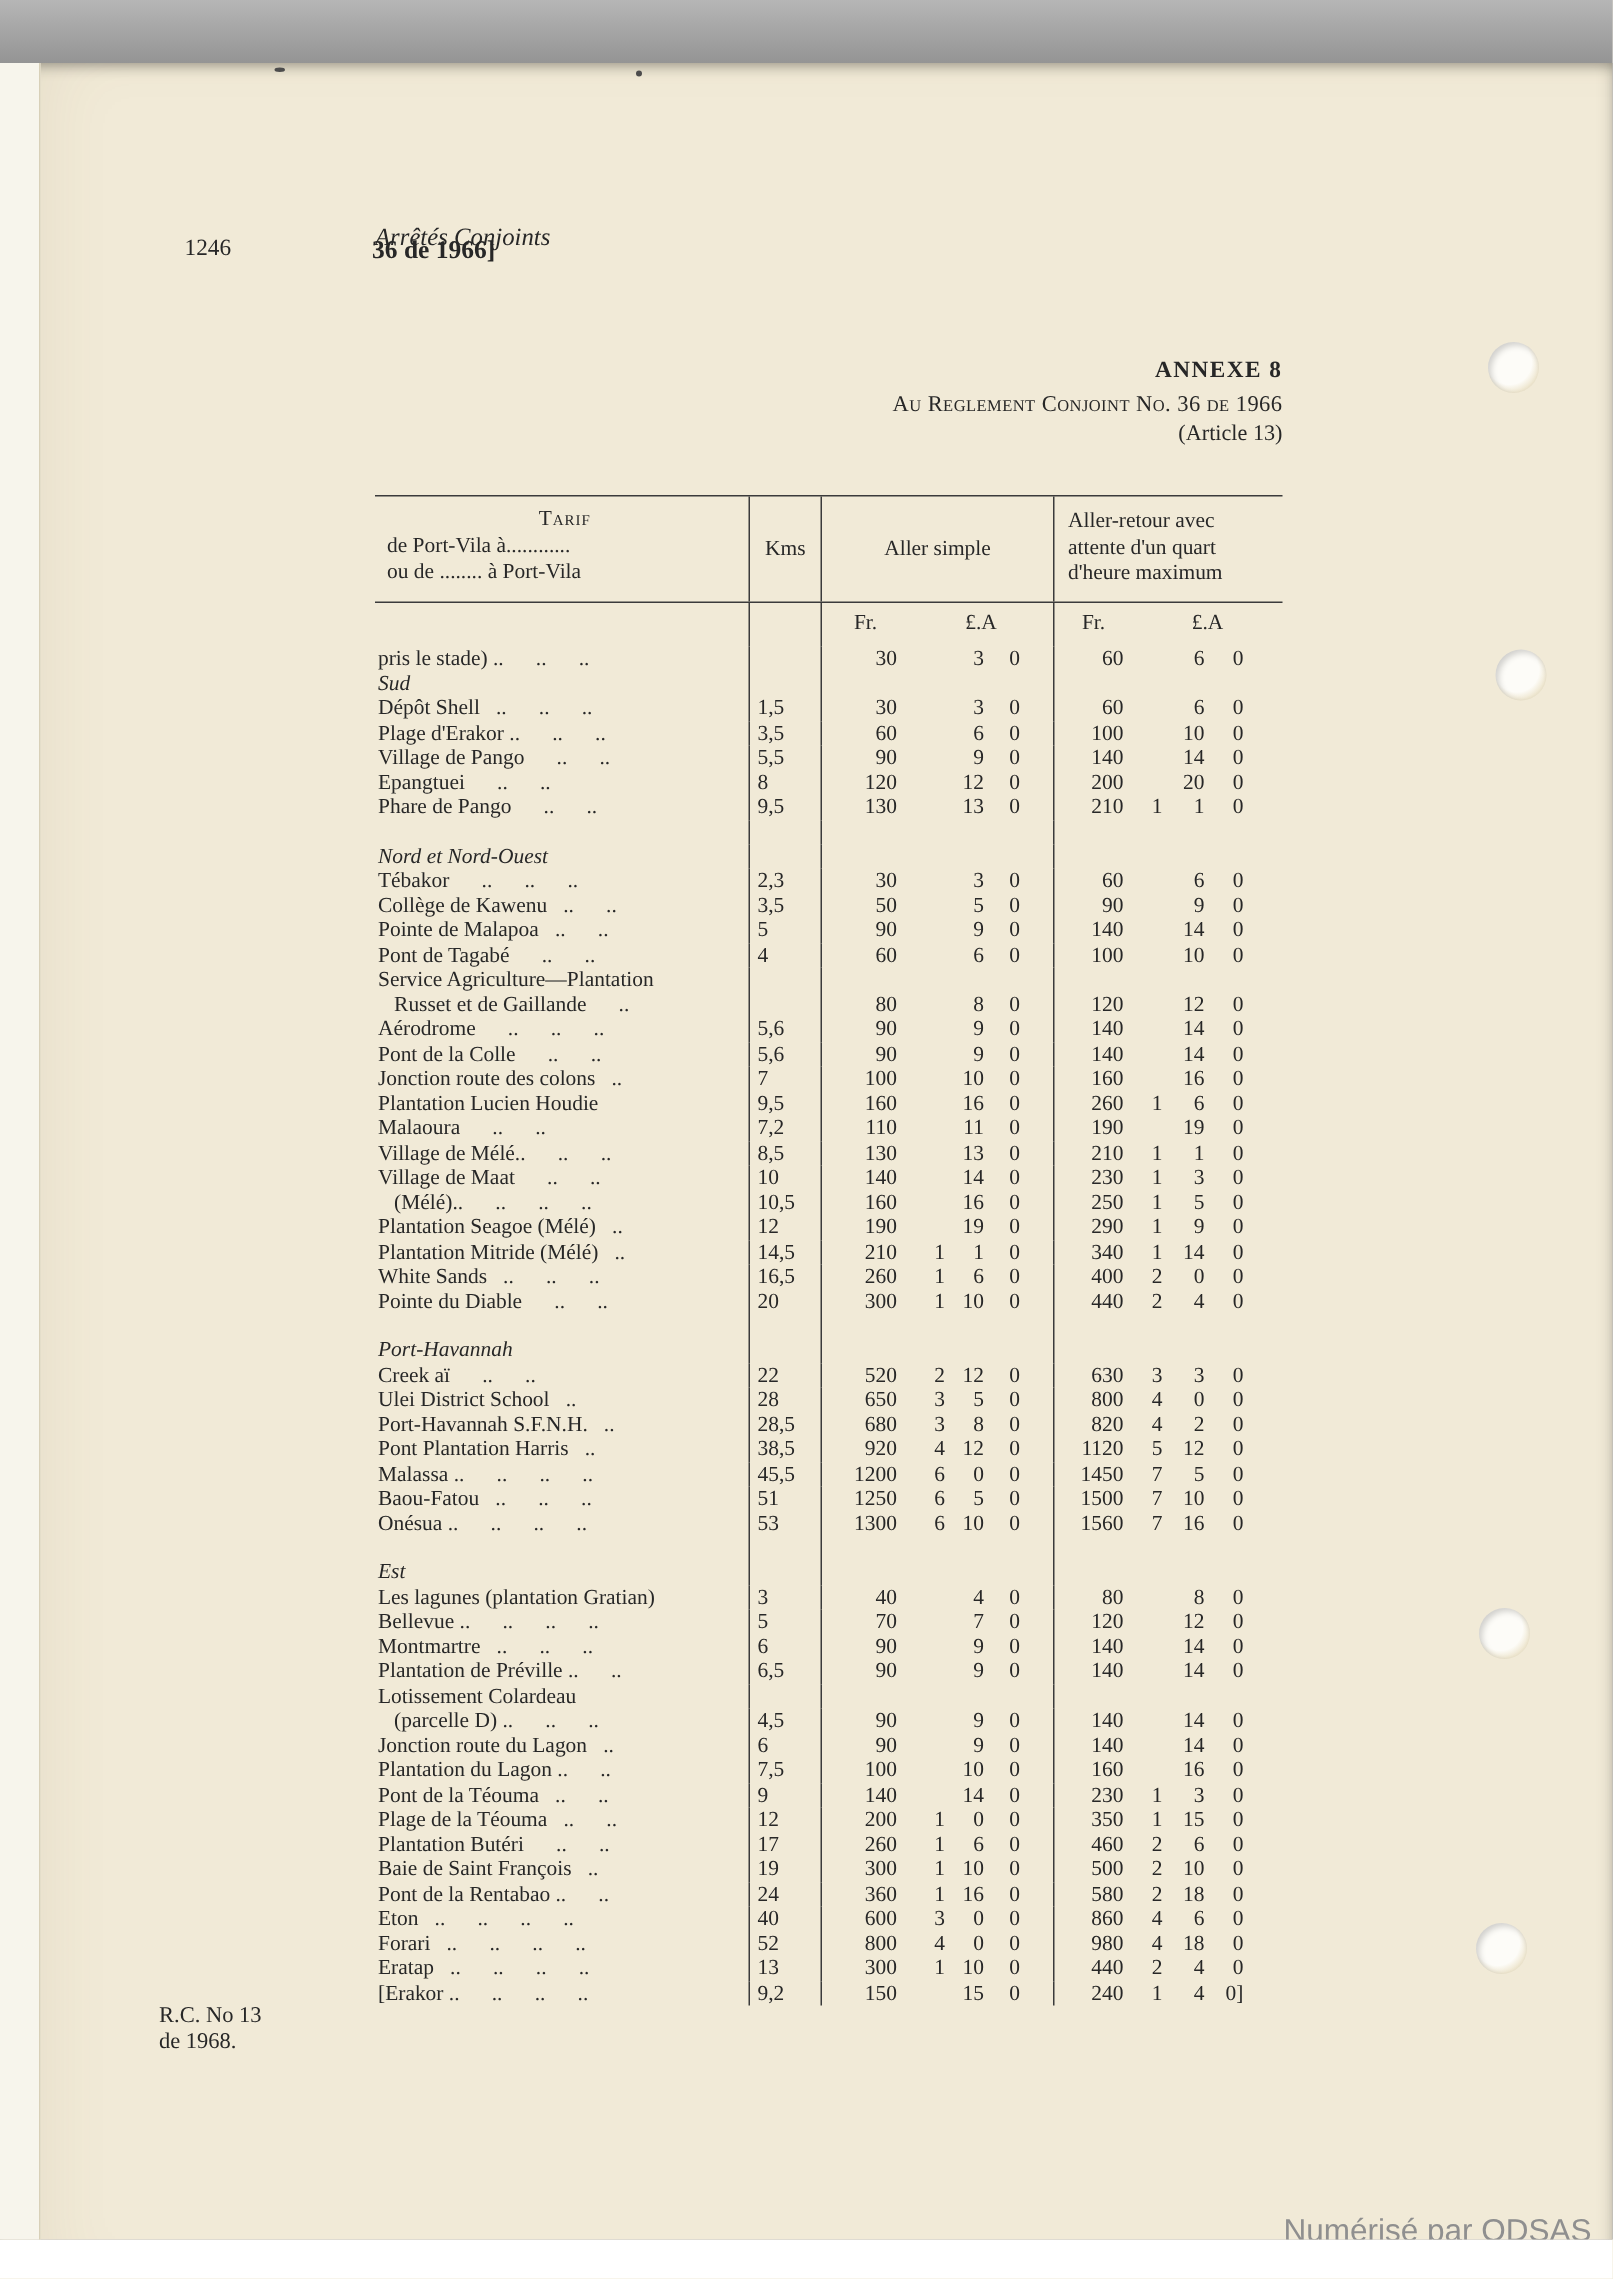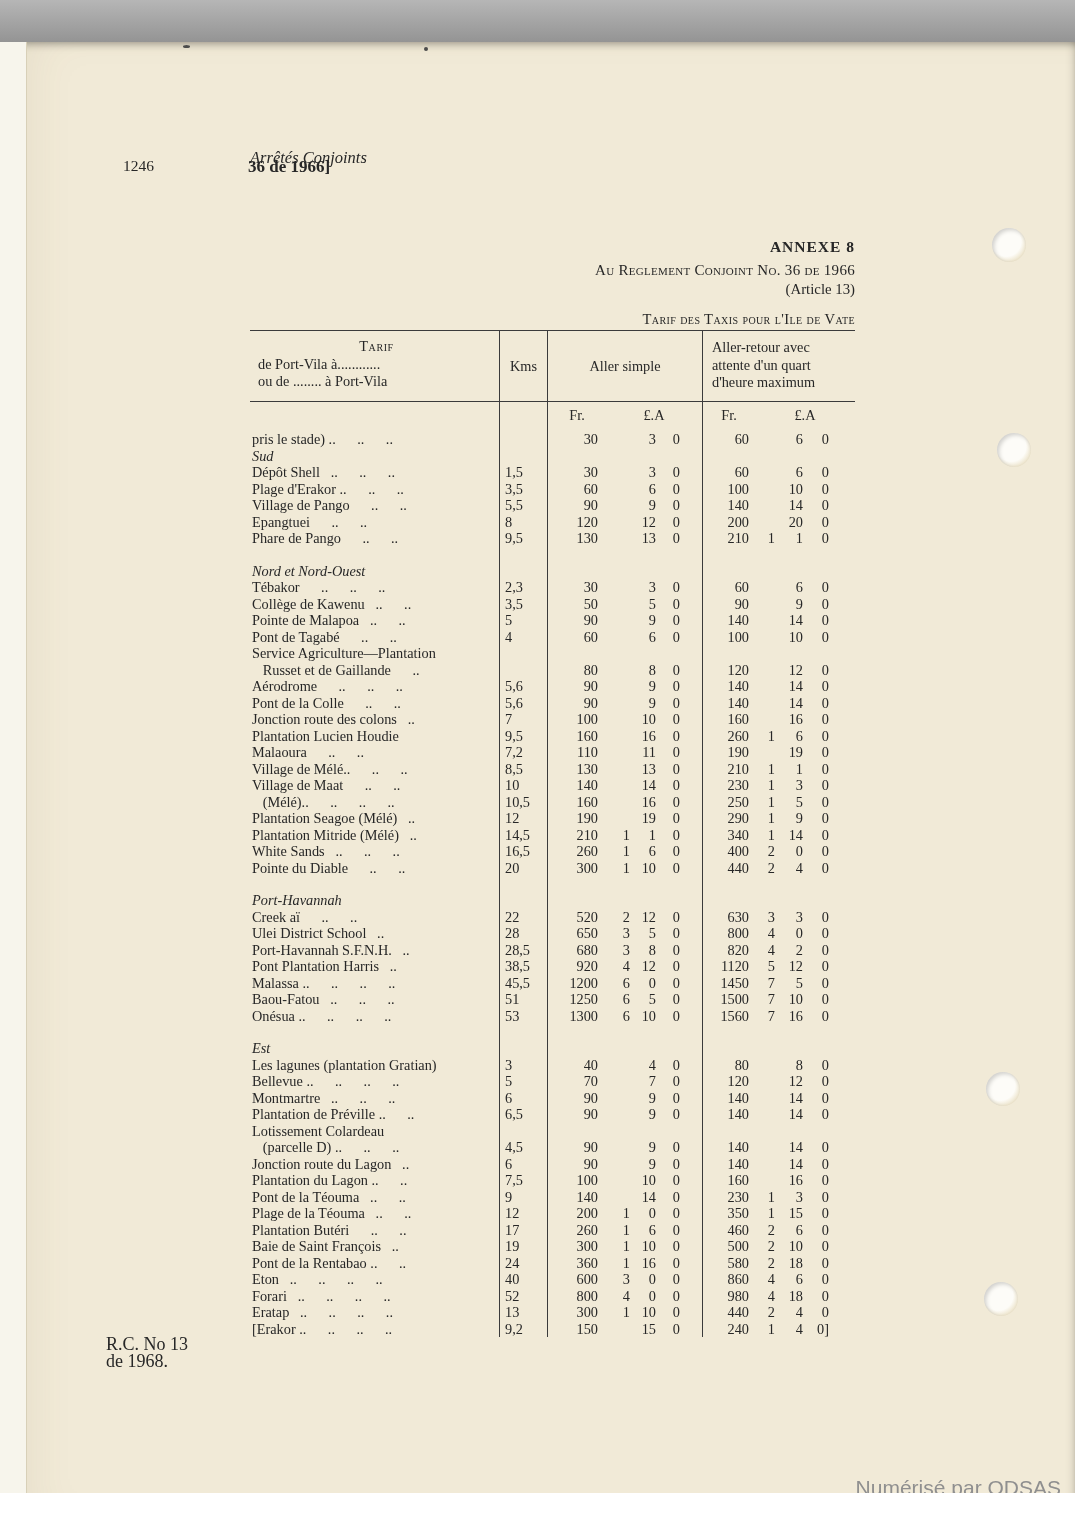--- a/index.html
+++ b/index.html
@@ -62,21 +62,21 @@
   .c-kms  { padding-left:5px; border-right:1.5px solid #3b3b3b; }
   .c-fr1 { text-align:right; padding-right:8px; }
   .c-l1  { text-align:right; }
   .c-s1  { text-align:right; padding-right:6px; }
   .c-d1  { text-align:right; padding-right:22px; border-right:1.5px solid #3b3b3b; }
   .c-fr2 { text-align:right; padding-right:6px; }
   .c-l2  { text-align:right; padding-right:4px; }
   .c-s2  { text-align:right; padding-right:6px; }
   .c-d2  { text-align:right; padding-right:26px; }
 
-  .margin-note { position:absolute; left:106px; top:1336px; font-size:18px; line-height:17px; }
+  .margin-note { position:absolute; left:106px; top:1336px; font-size:15px; line-height:17px; }
   .scan-credit { position:absolute; right:14px; top:1476px;
     font-family:"Liberation Sans","DejaVu Sans",sans-serif;
     font-size:21px; color:#8f8f8f; }
 </style>
 </head>
 <body>
 
 <div class="page">
   <div class="topband"></div>
   <div class="paper"></div>
@@ -91,21 +91,20 @@
   <div class="hole" style="left:984px; top:1282px;"></div>
 
   <div class="runhead-num">1246</div>
   <div class="runhead-ref">36 de 1966]</div>
   <div class="runhead-title">Arrêtés Conjoints</div>
 
   <div class="titles">
     <div class="t-annexe">ANNEXE 8</div>
     <div class="t-reglement">Au Reglement Conjoint No. 36 de 1966</div>
     <div class="t-article">(Article 13)</div>
-    <div class="t-tarif">Tarif des Taxis pour l'Ile de Vate</div>
   </div>
 
   <div class="taxi-table">
     <div class="thead-row">
       <div class="h-name">
         <div class="hl1">Tarif</div>
         <div>de Port-Vila à............</div>
         <div>ou de ........ à Port-Vila</div>
       </div>
       <div class="h-kms">Kms</div>

